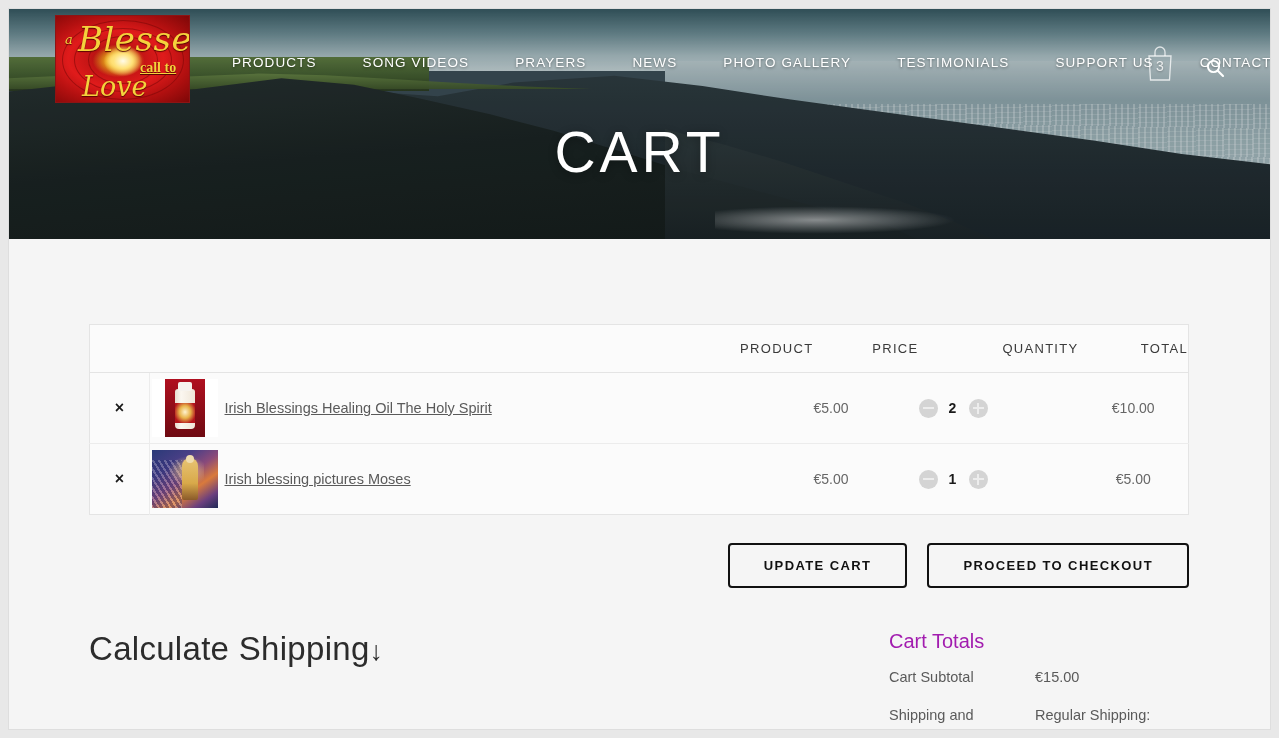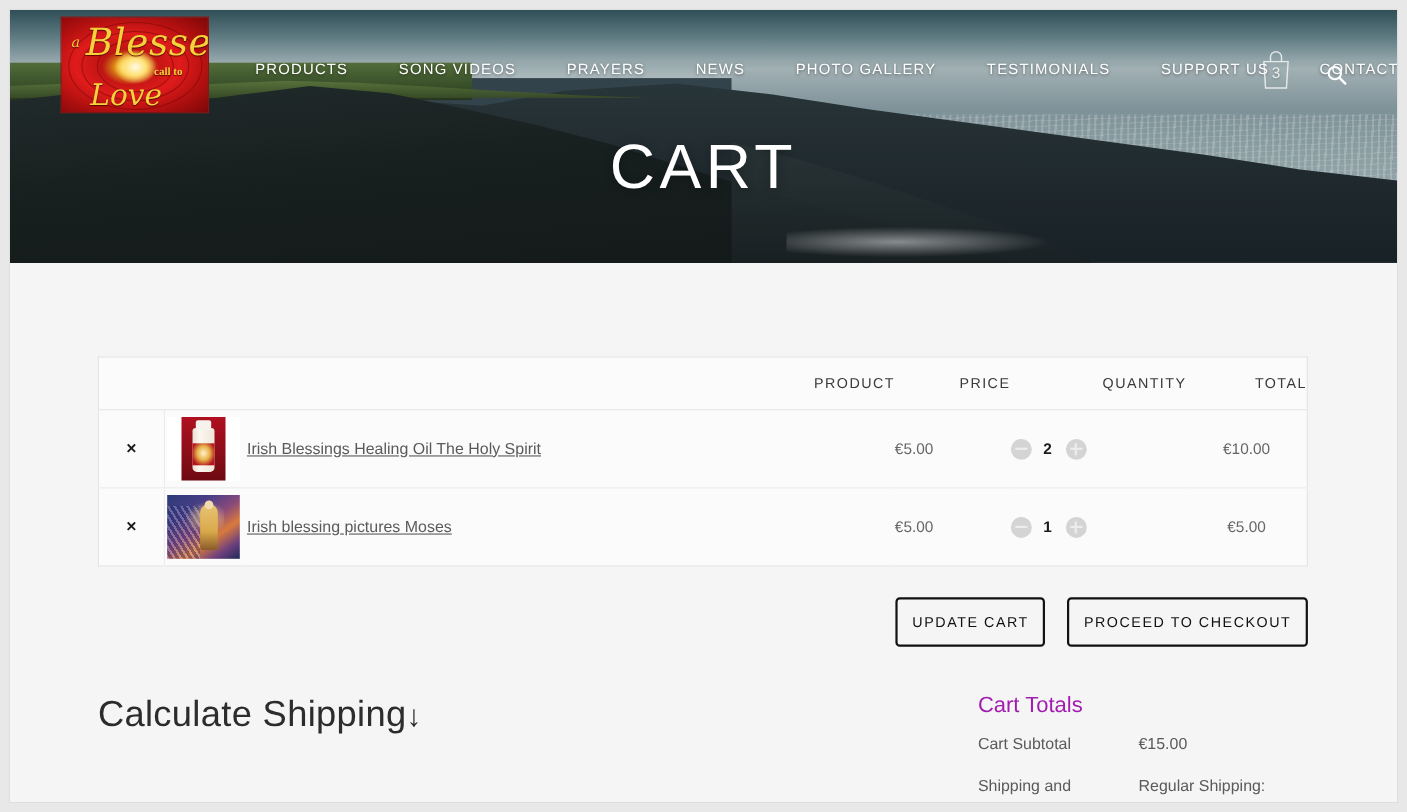--- a/index.html
+++ b/index.html
@@ -98,22 +98,22 @@
     background: radial-gradient(ellipse at 50% 50%, #fffbe8 0%, #ffe27a 35%, rgba(255,200,60,0) 72%);
   }
   .logo-txt {
     position: absolute; color: #f5d23c;
     font-family: "DejaVu Serif", serif; font-style: italic;
     text-shadow: 0 1px 1px rgba(80,0,0,.9);
     white-space: nowrap; line-height: 1;
   }
   .logo-a { left: 9px; top: 17px; font-size: 13px; }
   .logo-blessed { left: 22px; top: 6px; font-size: 34px; letter-spacing: .5px; }
-  .logo-callto { left: 84px; top: 45px; font-size: 10px; font-style: normal; font-weight: bold;
-                 font-family: "Liberation Serif", serif; }
+  .logo-callto { left: 84px; top: 45px; font-size: 14px; font-style: normal; font-weight: bold;
+                 font-family: "Liberation Serif", serif; text-decoration: underline; }
   .logo-love { left: 26px; top: 57px; font-size: 27px; }
 
   .nav {
     position: absolute; left: 206px; top: 46px;
     display: flex; align-items: center; gap: 12px;
   }
   .nav a {
     color: #ffffff; text-decoration: none;
     font-size: 13.5px; letter-spacing: 1.1px;
     padding: 0 17px; white-space: nowrap;
@@ -234,22 +234,22 @@
   }
   .qty-val { font-size: 14px; font-weight: bold; color: #1a1a1a; min-width: 9px; }
 
   
   .actions {
     width: 1100px; display: flex; justify-content: flex-end;
     gap: 20px; margin-top: 28px;
   }
   .btn {
     border: 2px solid #111; background: transparent;
-    color: #111; font-size: 13px; font-weight: normal;
-    letter-spacing: 1.4px; padding: 13px 13px;
+    color: #111; font-size: 13px; font-weight: bold;
+    letter-spacing: 1.4px; padding: 13px 34px;
     border-radius: 4px; cursor: pointer;
     font-family: "Liberation Sans", sans-serif;
   }
 
   
   .bottom { width: 1100px; display: flex; margin-top: 42px; }
   .calc { flex: 1; }
   .calc-title {
     font-size: 33px; font-weight: 300; color: #2c2c2c;
     letter-spacing: .3px;

